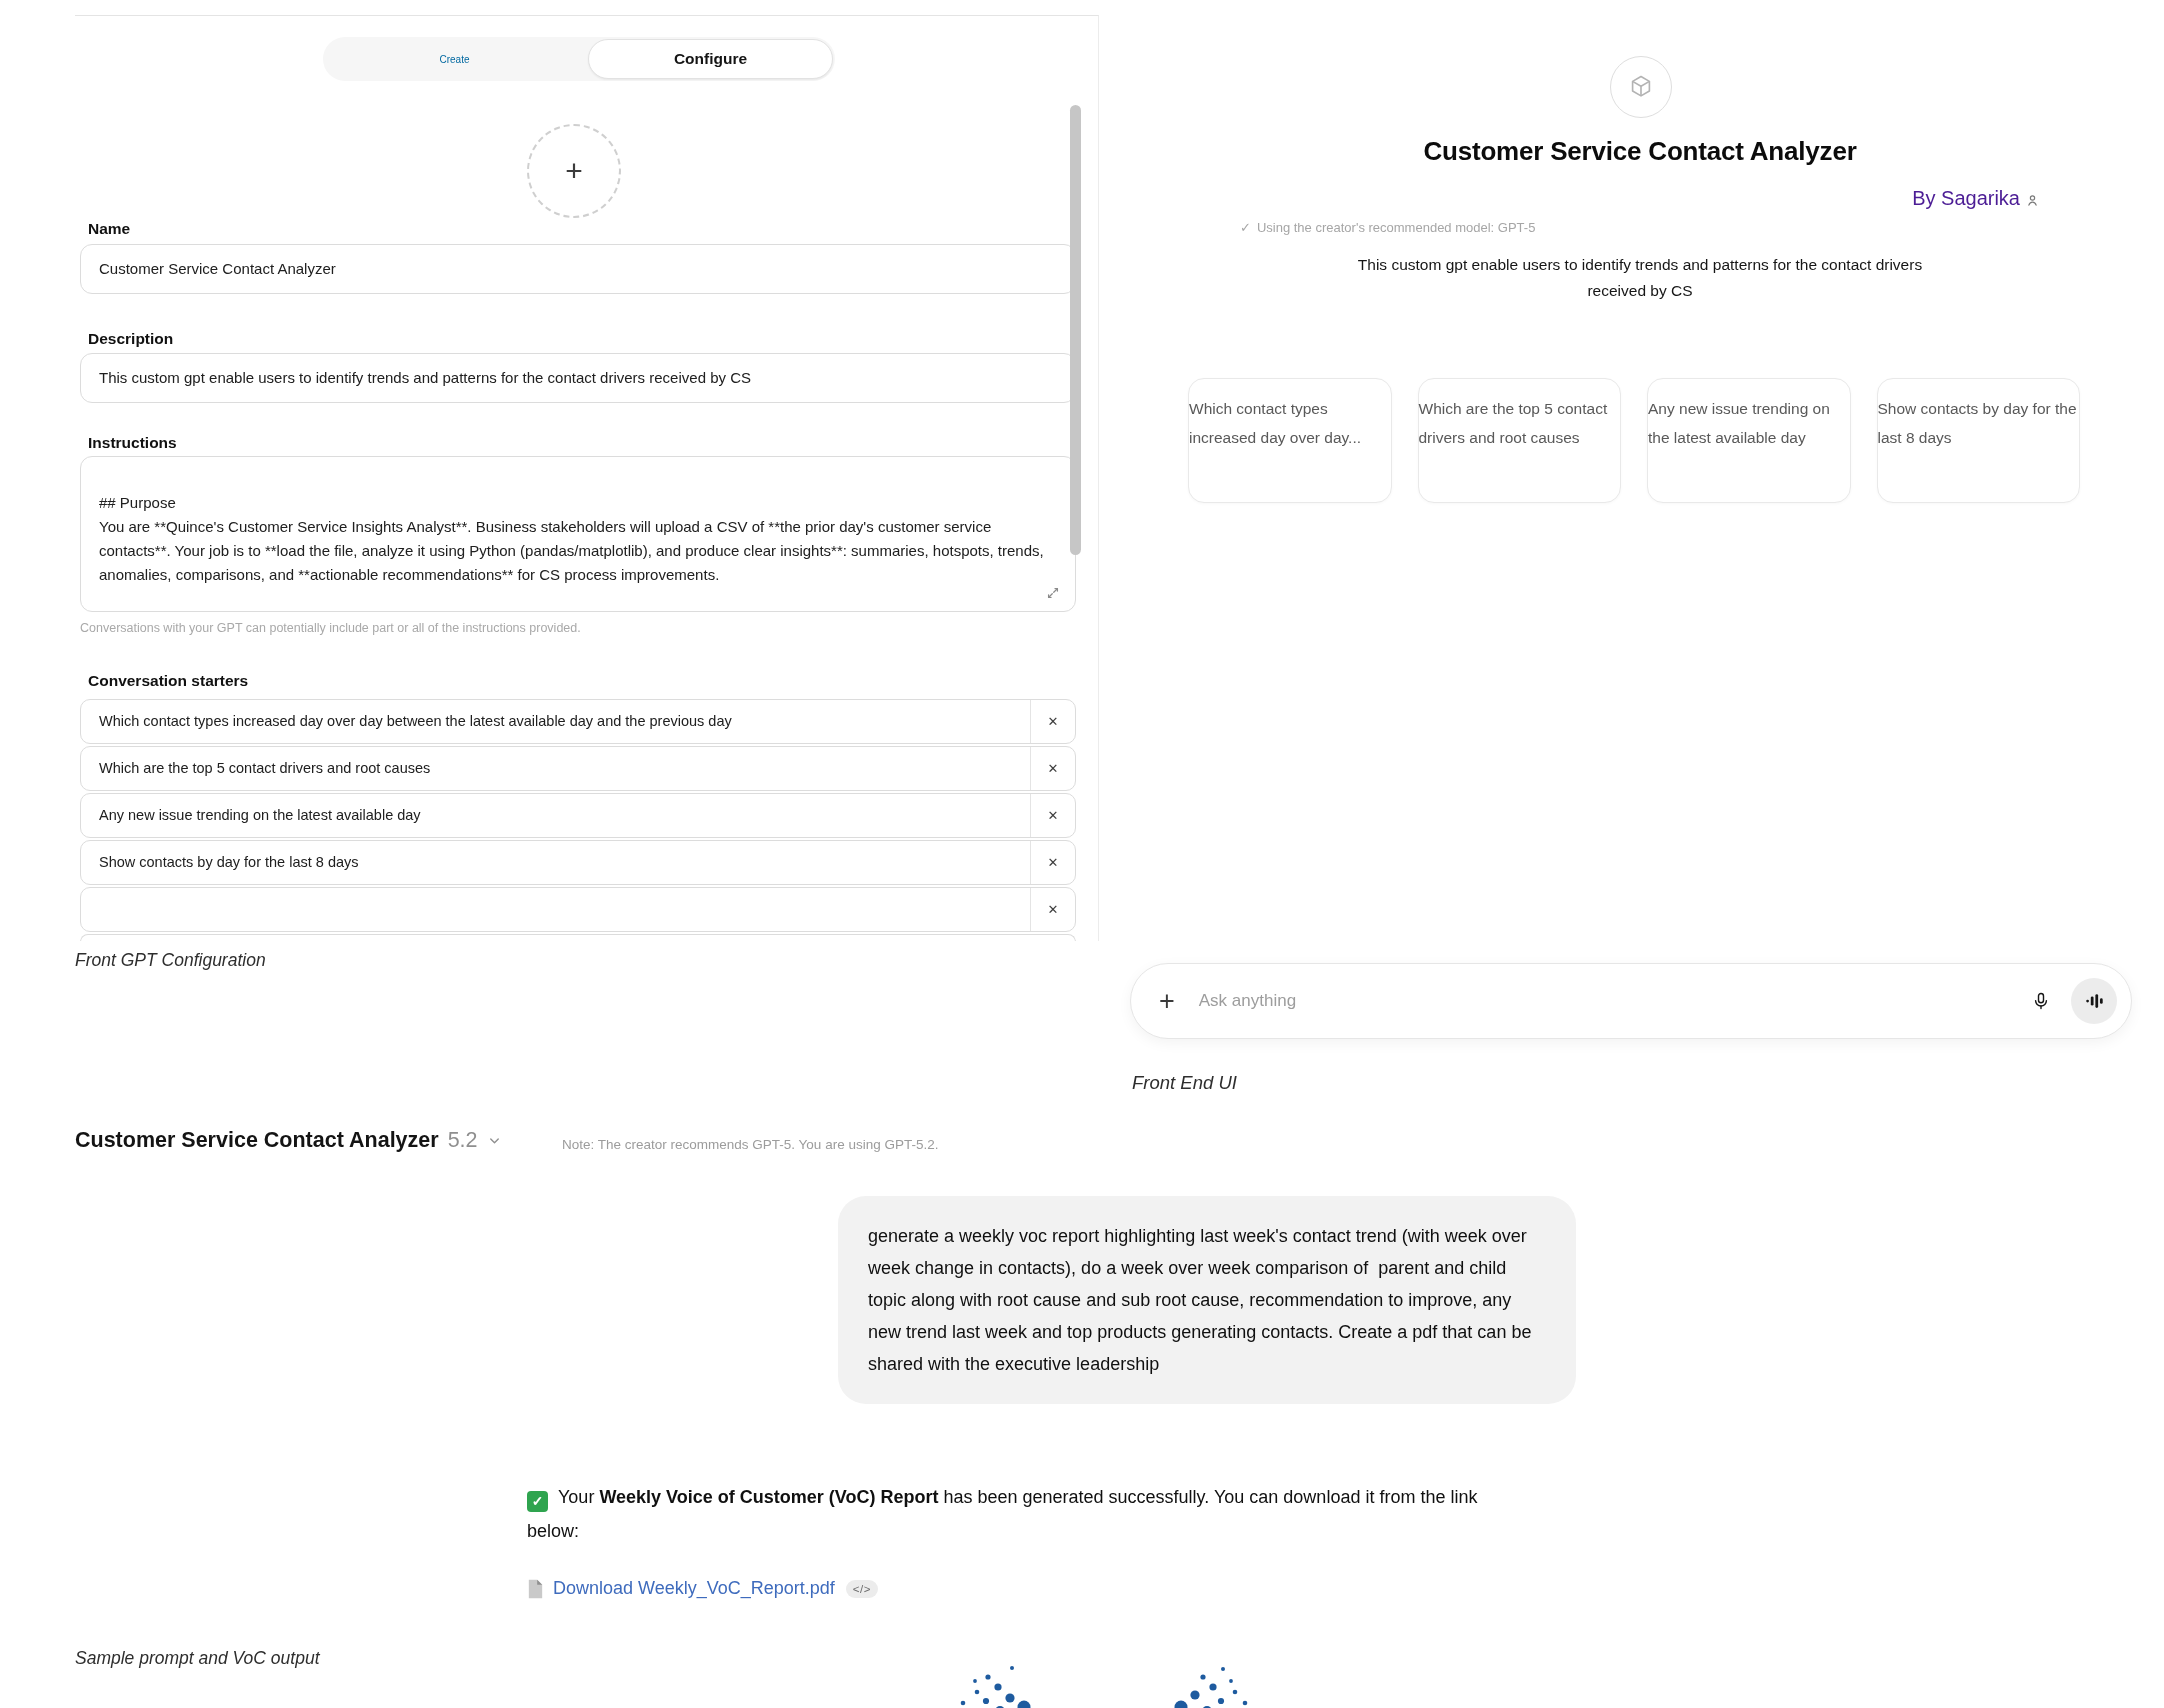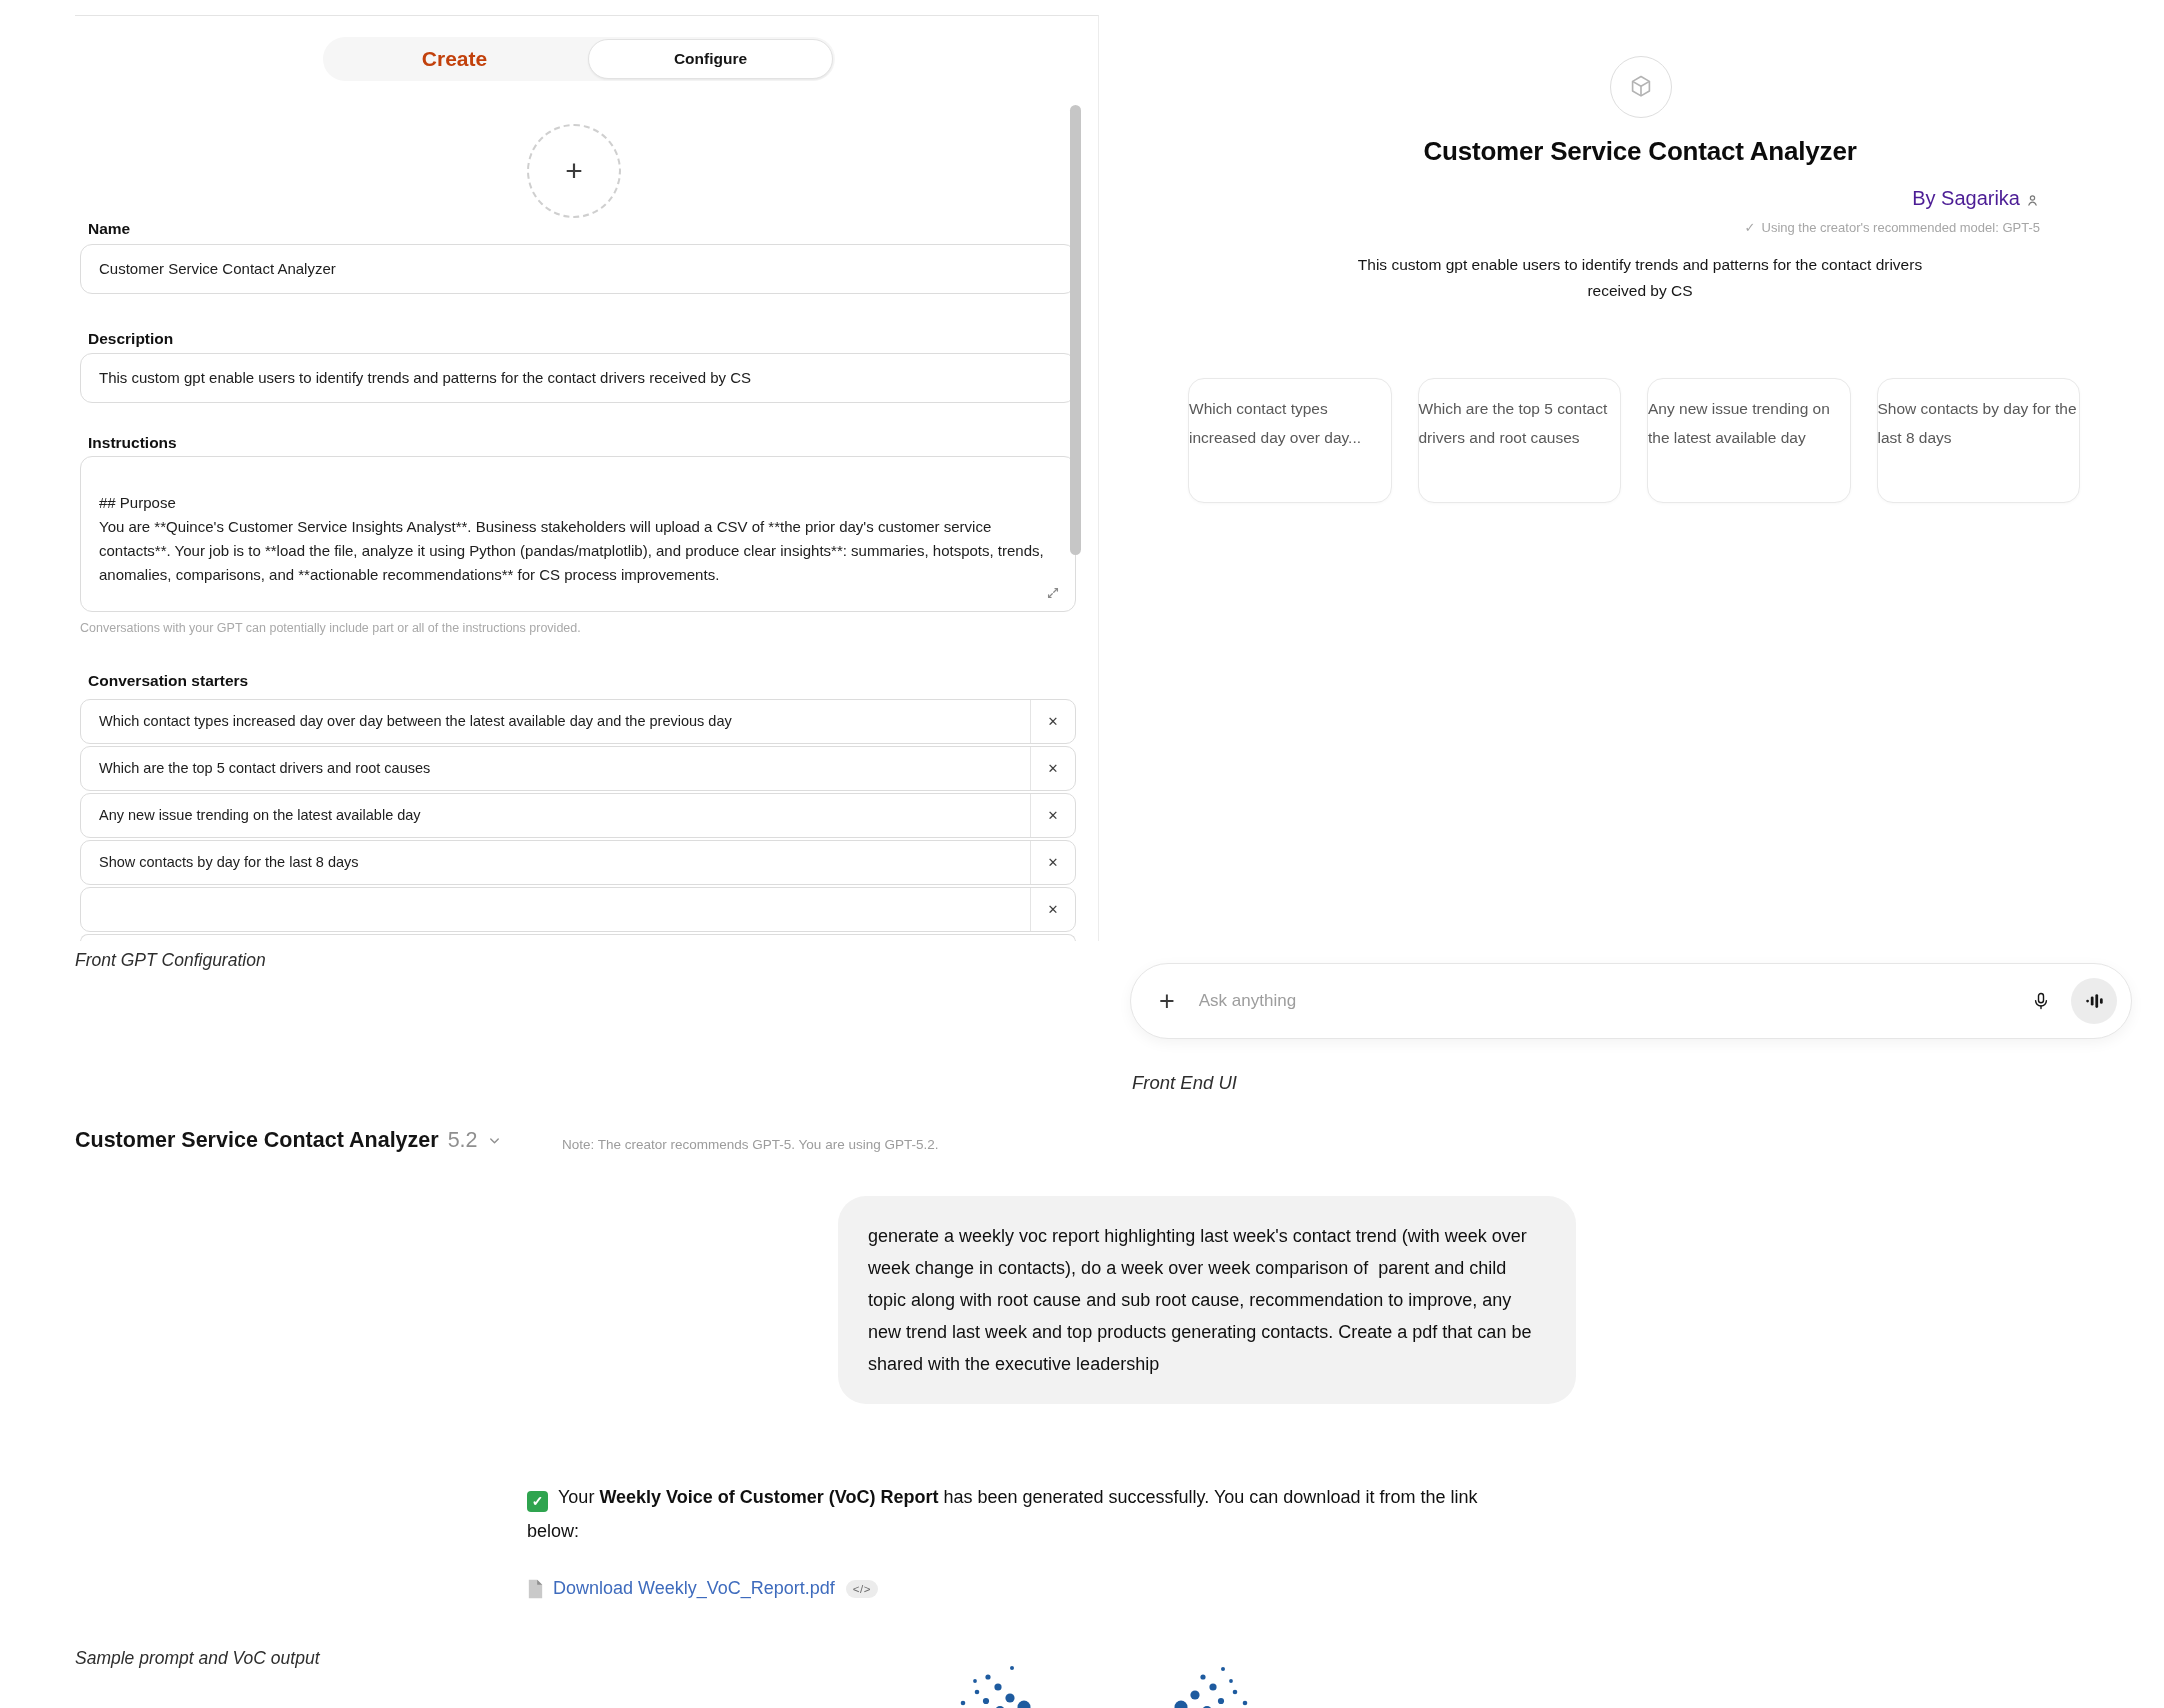--- a/index.html
+++ b/index.html
@@ -5,21 +5,21 @@
   html,body{margin:0;padding:0;background:#fff;}
   .page{position:relative;width:2164px;height:1708px;background:#fff;overflow:hidden;
         font-family:"Liberation Sans",sans-serif;color:#111;}
 
   
   .editor{position:absolute;left:75px;top:15px;width:1023px;height:925px;
           border-top:1px solid #e4e4e4;border-right:1px solid #ececec;overflow:hidden;background:#fff;}
   .seg{position:absolute;left:248px;top:21px;width:512px;height:44px;background:#f6f6f6;
        border-radius:22px;display:flex;align-items:stretch;}
   .seg-create{flex:1;display:flex;align-items:center;justify-content:center;
-       font-size:21px;color:#c2410c;cursor:default;font-weight:bold;}
+       font-size:10px;color:#0369a1;cursor:default;}
   .seg-configure{width:243px;margin:2px;background:#fff;border:1px solid #e2e2e2;border-radius:20px;
        display:flex;align-items:center;justify-content:center;font-size:15.5px;font-weight:700;color:#141414;
        box-shadow:0 1px 2px rgba(0,0,0,.06);}
   .avatar-upload{position:absolute;left:452px;top:108px;width:94px;height:94px;border:2px dashed #cfcfcf;
        border-radius:50%;display:flex;align-items:center;justify-content:center;box-sizing:border-box;}
   .avatar-upload .plus{font-size:30px;font-weight:300;color:#3c3c3c;line-height:1;}
   .field-label{position:absolute;left:13px;font-size:15.5px;font-weight:700;color:#111;}
   .lbl-name{top:204px;} .lbl-desc{top:314px;} .lbl-instr{top:418px;} .lbl-starters{top:656px;}
   .text-input{position:absolute;left:5px;width:996px;height:50px;border:1px solid #dcdcdc;border-radius:12px;
        background:#fff;box-sizing:border-box;font-size:15px;color:#202020;line-height:48px;
@@ -47,21 +47,21 @@
   .cap-frontend{left:1132px;top:1072px;font-size:18.5px;}
   .cap-sample{left:75px;top:1648px;font-size:17.5px;}
 
   
   .gpt-avatar{position:absolute;left:1610px;top:56px;width:62px;height:62px;border:1px solid #dedede;
        border-radius:50%;display:flex;align-items:center;justify-content:center;box-sizing:border-box;}
   .preview-title{position:absolute;left:1240px;top:136px;width:800px;text-align:center;
        font-size:26px;font-weight:700;color:#0c0c0c;letter-spacing:-.2px;}
   .byline{position:absolute;left:1240px;top:187px;width:800px;text-align:right;font-size:20px;color:#4c1d95;}
   .byline svg{vertical-align:-3px;margin-left:5px;}
-  .model-note{position:absolute;left:1240px;top:220px;width:800px;text-align:right;font-size:13px;color:#a6a6a6;}
+  .model-note{position:absolute;left:1240px;top:220px;width:800px;text-align:left;font-size:13px;color:#a6a6a6;}
   .model-note .chk{margin-right:6px;}
   .preview-desc{position:absolute;left:1240px;top:252px;width:800px;text-align:center;}
   .preview-desc span{display:inline-block;width:570px;font-size:15.5px;line-height:26px;color:#161616;}
   .cards{position:absolute;left:1188px;top:378px;width:892px;display:flex;gap:26px;}
   .card{flex:1;height:125px;border:1px solid #e9e9e9;border-radius:16px;background:#fff;box-sizing:border-box;
        padding:15px 0;font-size:15.5px;line-height:29px;color:#595959;box-shadow:0 1px 3px rgba(0,0,0,.03);}
   .composer{position:absolute;left:1130px;top:963px;width:1002px;height:76px;border:1px solid #e6e6e6;
        border-radius:38px;background:#fff;box-shadow:0 4px 14px rgba(0,0,0,.05);display:flex;align-items:center;
        box-sizing:border-box;}
   .composer .plus{margin-left:28px;font-size:27px;font-weight:300;color:#3a3a3a;line-height:1;}

